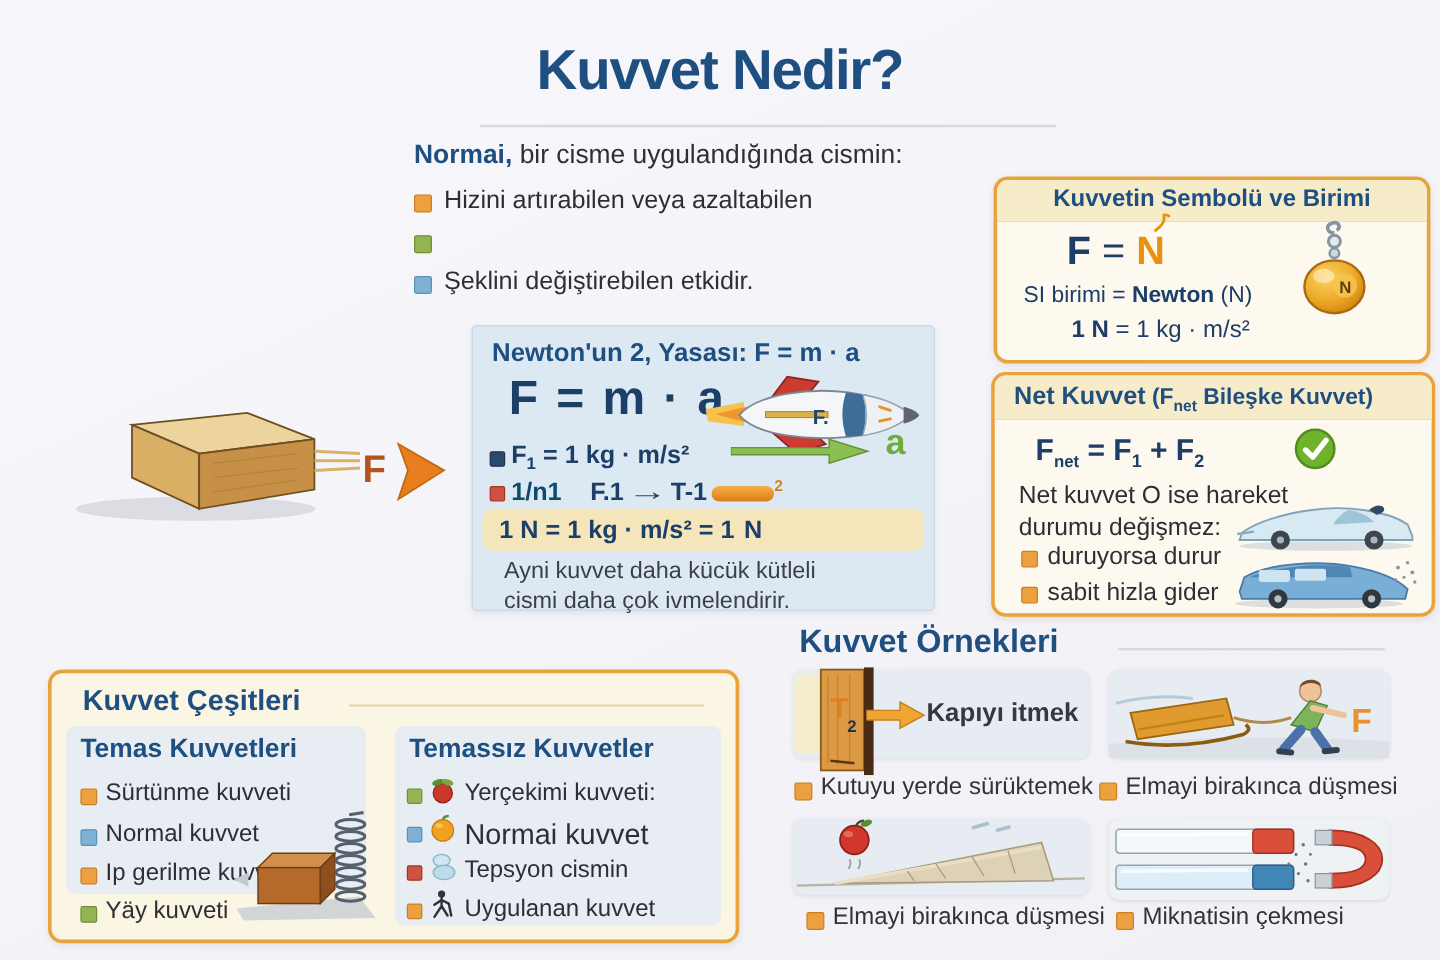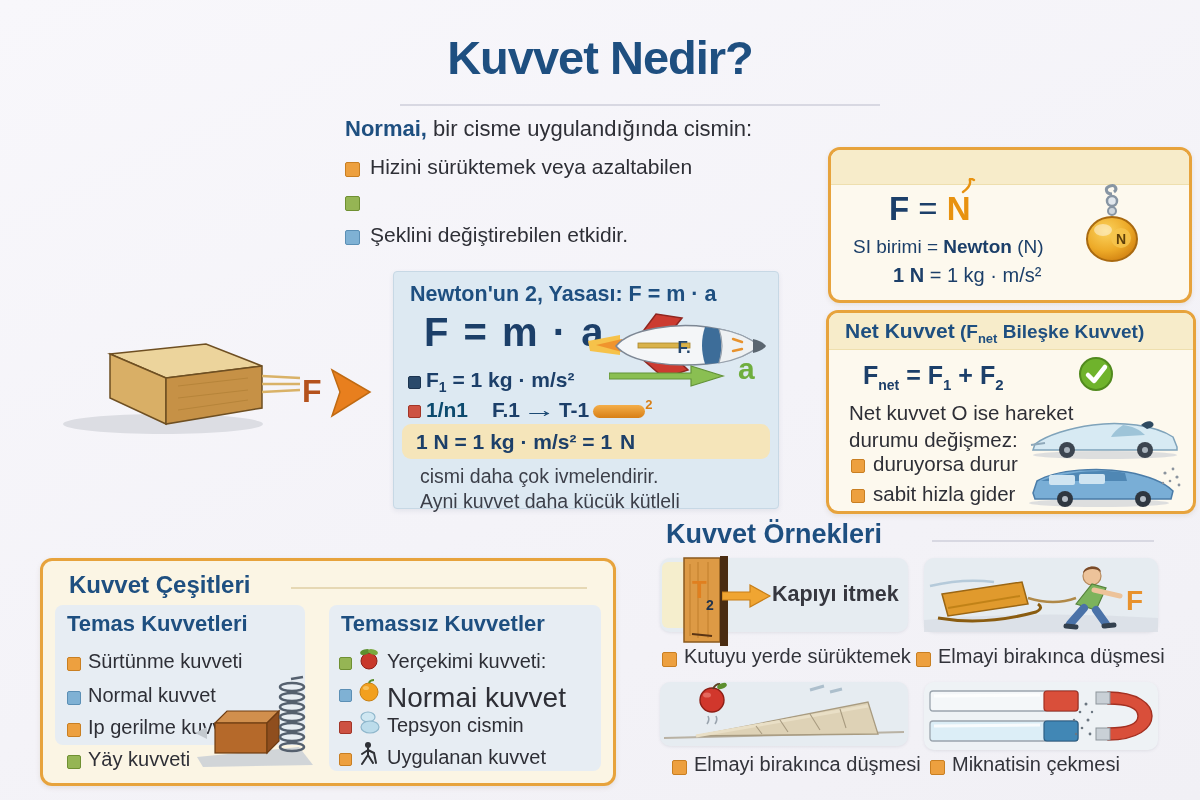--- a/index.html
+++ b/index.html
@@ -31,27 +31,28 @@
 
 <div id="canvas">
 
   <div class="abs navy b" style="left:0;top:30px;width:1200px;text-align:center;font-size:47px;letter-spacing:-1px">Kuvvet Nedir?</div>
   <div class="abs thinline" style="left:400px;top:104px;width:480px"></div>
 
   <div class="abs" style="left:345px;top:116px;font-size:22px">
     <span class="navy b">Normai,</span><span> bir cisme uygulandığında cismin:</span>
   </div>
   <div class="sq sq-orange" style="left:345px;top:162px"></div>
-  <div class="abs" style="left:370px;top:155px;font-size:21px">Hizini sürüktemek veya azaltabilen</div>
+  <div class="abs" style="left:370px;top:155px;font-size:21px">Hizini artırabilen veya azaltabilen</div>
   <div class="sq sq-green" style="left:345px;top:196px"></div>
   <div class="sq sq-blue" style="left:345px;top:230px"></div>
   <div class="abs" style="left:370px;top:223px;font-size:21px">Şeklini değiştirebilen etkidir.</div>
 
   <div class="abs obox" style="left:828px;top:147px;width:358px;height:150px">
     <div class="abs oband" style="left:0;top:0;width:100%;height:34px"></div>
+    <div class="abs navy b" style="left:0;top:5px;width:100%;text-align:center;font-size:20px">Kuvvetin Sembolü ve Birimi</div>
     <div class="abs" style="left:58px;top:40px;font-size:33px;font-weight:bold">
       <span class="fnavy">F</span>
       <span class="fnavy" style="font-weight:normal">=</span>
       <span style="color:#e8920f;position:relative">
         <span>N</span>
         <svg width="18" height="16" style="position:absolute;right:-8px;top:-12px">
           <path d="M2,14 Q10,8 9,3 Q8,-1 13,2" fill="none" stroke="#e8920f" stroke-width="2.4" stroke-linecap="round"></path>
         </svg>
       </span>
     </div>
@@ -106,22 +107,22 @@
     <div class="sq sq-red" style="left:14px;top:133px;width:11px;height:11px"></div>
     <div class="abs" style="left:32px;top:125px;font-size:21px;font-weight:bold;color:#1c3f69">
       <span style="color:#0c4a6e">1/n1</span>
       <span style="margin-left:18px">F.1</span><span class="arrowglyph">→</span><span>T-1</span><span class="capsule"></span><sup style="color:#d87f15;font-size:13px">2</sup>
     </div>
     <div class="abs" style="left:8px;top:152px;width:368px;height:35px;background:#f5e5ba;border-radius:9px"></div>
     <div class="abs fnavy" style="left:22px;top:158px;font-size:21px">
       <span class="b">1 N</span><span style="font-weight:600"> = 1 kg · m/s² = </span><span class="b" style="letter-spacing:1px">1 N</span>
     </div>
     <div class="abs" style="left:26px;top:192px;font-size:19.5px;line-height:25px;color:#3c3f49">
+      <div>Ayni kuvvet daha kücük kütleli</div>
       <div>cismi daha çok ivmelendirir.</div>
-      <div>Ayni kuvvet daha kücük kütleli</div>
     </div>
   </div>
 
   <div class="abs obox" style="left:826px;top:310px;width:364px;height:198px">
     <div class="abs oband" style="left:0;top:0;width:100%;height:36px"></div>
     <div class="abs navy" style="left:16px;top:6px;font-size:21px">
       <span class="b">Net Kuvvet</span><span class="b" style="font-size:19px"> (F</span><sub class="b" style="font-size:13px">net</sub><span class="b" style="font-size:19px"> Bileşke Kuvvet)</span>
     </div>
     <div class="abs fnavy b" style="left:34px;top:48px;font-size:25px">
       <span>F</span><sub style="font-size:14px">net</sub><span> = F</span><sub style="font-size:15px">1</sub><span> + F</span><sub style="font-size:15px">2</sub>
@@ -310,21 +311,21 @@
         <ellipse cx="16" cy="5" rx="5" ry="2.6" fill="#7aa83e" transform="rotate(16 16 5)"></ellipse>
       </svg>
       <div class="abs" style="left:58px;top:45px;font-size:20px">Yerçekimi kuvveti:</div>
 
       <div class="sq sq-blue" style="left:10px;top:84px;width:11px;height:11px"></div>
       <svg class="abs" style="left:28px;top:74px" width="24" height="24" viewBox="0 0 24 24">
         <circle cx="12" cy="13" r="9" fill="#f2a01f" stroke="#c87f10" stroke-width="1"></circle>
         <path d="M12,4 Q13,1 17,1" stroke="#5c8f2e" stroke-width="2" fill="none"></path>
         <ellipse cx="9" cy="9" rx="3" ry="2" fill="#f8c96a" opacity="0.8"></ellipse>
       </svg>
-      <div class="abs" style="left:58px;top:77px;font-size:28px">Normai kuvvet</div>
+      <div class="abs" style="left:58px;top:77px;font-size:24px">Normai kuvvet</div>
 
       <div class="sq sq-red" style="left:10px;top:116px;width:11px;height:11px"></div>
       <svg class="abs" style="left:28px;top:104px" width="24" height="26" viewBox="0 0 24 26">
         <ellipse cx="11" cy="8" rx="7" ry="5" fill="#cfe7f2" stroke="#8fb7cc" stroke-width="1.2"></ellipse>
         <ellipse cx="13" cy="18" rx="9" ry="6" fill="#bcdceb" stroke="#8fb7cc" stroke-width="1.2"></ellipse>
       </svg>
       <div class="abs" style="left:58px;top:109px;font-size:20px">Tepsyon cismin</div>
 
       <div class="sq sq-orange" style="left:10px;top:148px;width:11px;height:11px"></div>
       <svg class="abs" style="left:28px;top:136px" width="24" height="26" viewBox="0 0 24 26">

